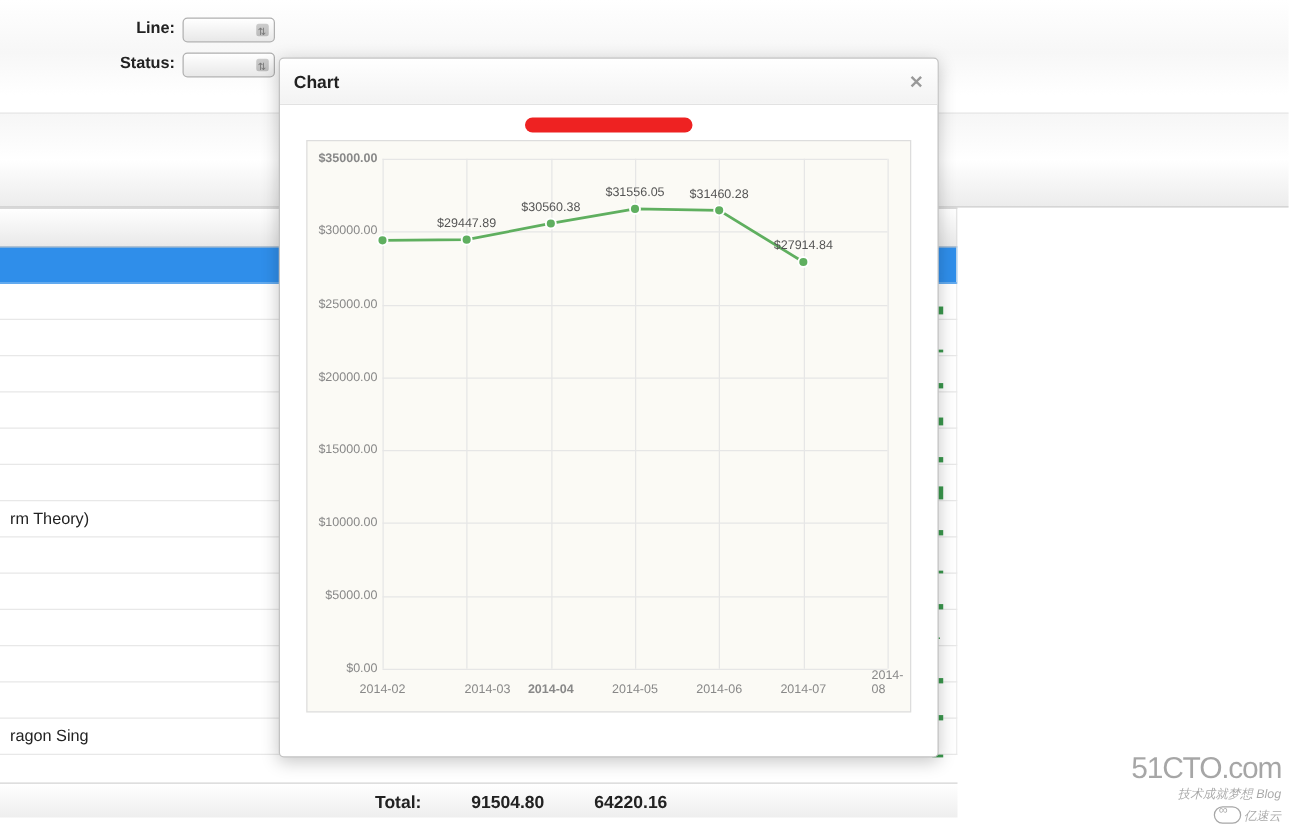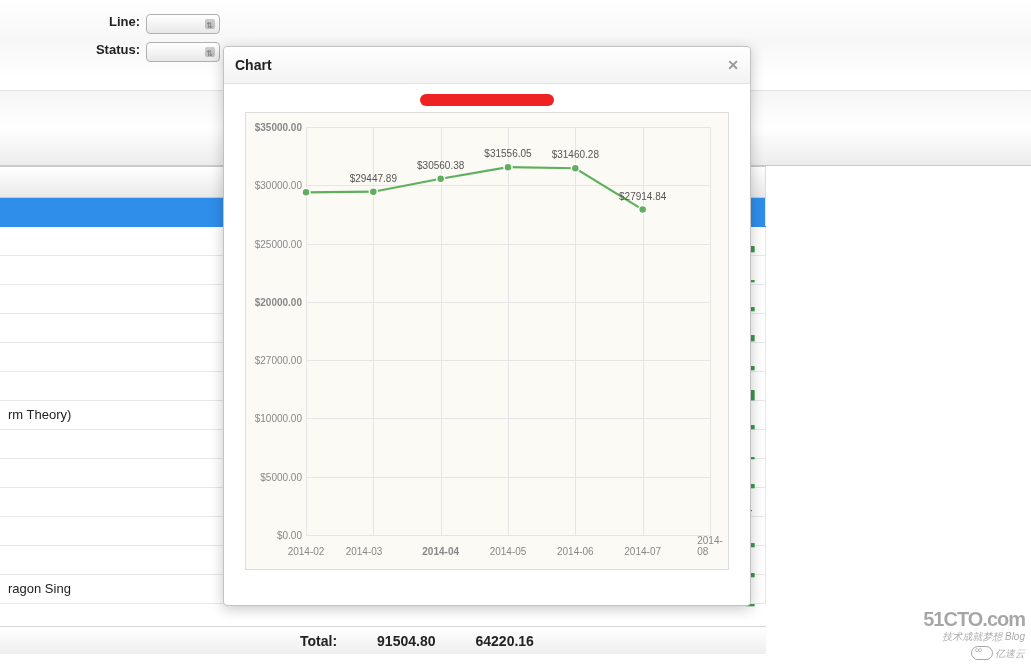--- a/index.html
+++ b/index.html
@@ -190,21 +190,21 @@
   
   .watermark {
     position: absolute;
     right: 6px; bottom: 4px;
     color: rgba(0,0,0,0.35);
     font-size: 10px;
     text-align: right;
     line-height: 1.2;
     font-style: italic;
   }
-  .watermark .big { font-size: 20px; font-weight: bold; font-style: normal; letter-spacing: -1px;}
+  .watermark .big { font-size: 24px; font-weight: normal; font-style: normal; letter-spacing: -1px;}
   .watermark .cloud { display:inline-block; width:22px; height:14px; border:1.5px solid rgba(0,0,0,0.35); border-radius: 9px; position: relative; top:3px; margin-right:2px;}
   .watermark .cloud::before{content:"∞"; position:absolute; left:3px; top:-3px; font-style:normal;}
 </style>
 </head>
 <body>
 
 <div class="filters">
   <div class="filter-row">
     <div class="filter-label">Line:</div>
     <div class="dropdown">
@@ -337,33 +337,33 @@
     <div class="redact"></div>
     <div class="chart-box">
       <div class="plot-area" id="plot">
           <div class="grid-h" style="top: 408px;"></div>
           <div class="axis-y-label" style="top: 408px;">$0.00</div>
           <div class="grid-h" style="top: 349.714px;"></div>
           <div class="axis-y-label" style="top: 349.714px;">$5000.00</div>
           <div class="grid-h" style="top: 291.429px;"></div>
           <div class="axis-y-label" style="top: 291px;">$10000.00</div>
           <div class="grid-h" style="top: 233.143px;"></div>
-          <div class="axis-y-label" style="top: 233.143px;">$27000.00</div>
+          <div class="axis-y-label" style="top: 233.143px;">$15000.00</div>
           <div class="grid-h" style="top: 174.857px;"></div>
-          <div class="axis-y-label" style="top: 174.857px; font-weight: bold;">$20000.00</div>
+          <div class="axis-y-label" style="top: 174.857px;">$20000.00</div>
           <div class="grid-h" style="top: 116.571px;"></div>
           <div class="axis-y-label" style="top: 116.571px;">$25000.00</div>
           <div class="grid-h" style="top: 58.2857px;"></div>
           <div class="axis-y-label" style="top: 58.2857px;">$30000.00</div>
           <div class="grid-h" style="top: 0px;"></div>
           <div class="axis-y-label" style="top: 0px; font-weight: bold;">$35000.00</div>
           <div class="grid-v" style="left: 0px;"></div>
           <div class="axis-x-label" style="left: 0px;">2014-02</div>
           <div class="grid-v" style="left: 67.3333px;"></div>
-          <div class="axis-x-label" style="left: 58px;">2014-03</div>
+          <div class="axis-x-label" style="left: 84px;">2014-03</div>
           <div class="grid-v" style="left: 134.667px;"></div>
           <div class="axis-x-label" style="left: 134.667px; font-weight: bold;">2014-04</div>
           <div class="grid-v" style="left: 202px;"></div>
           <div class="axis-x-label" style="left: 202px;">2014-05</div>
           <div class="grid-v" style="left: 269.333px;"></div>
           <div class="axis-x-label" style="left: 269.333px;">2014-06</div>
           <div class="grid-v" style="left: 336.667px;"></div>
           <div class="axis-x-label" style="left: 336.667px;">2014-07</div>
           <div class="grid-v" style="left: 404px;"></div>
           <div class="axis-x-label" style="left: 404px;">2014-08</div>

